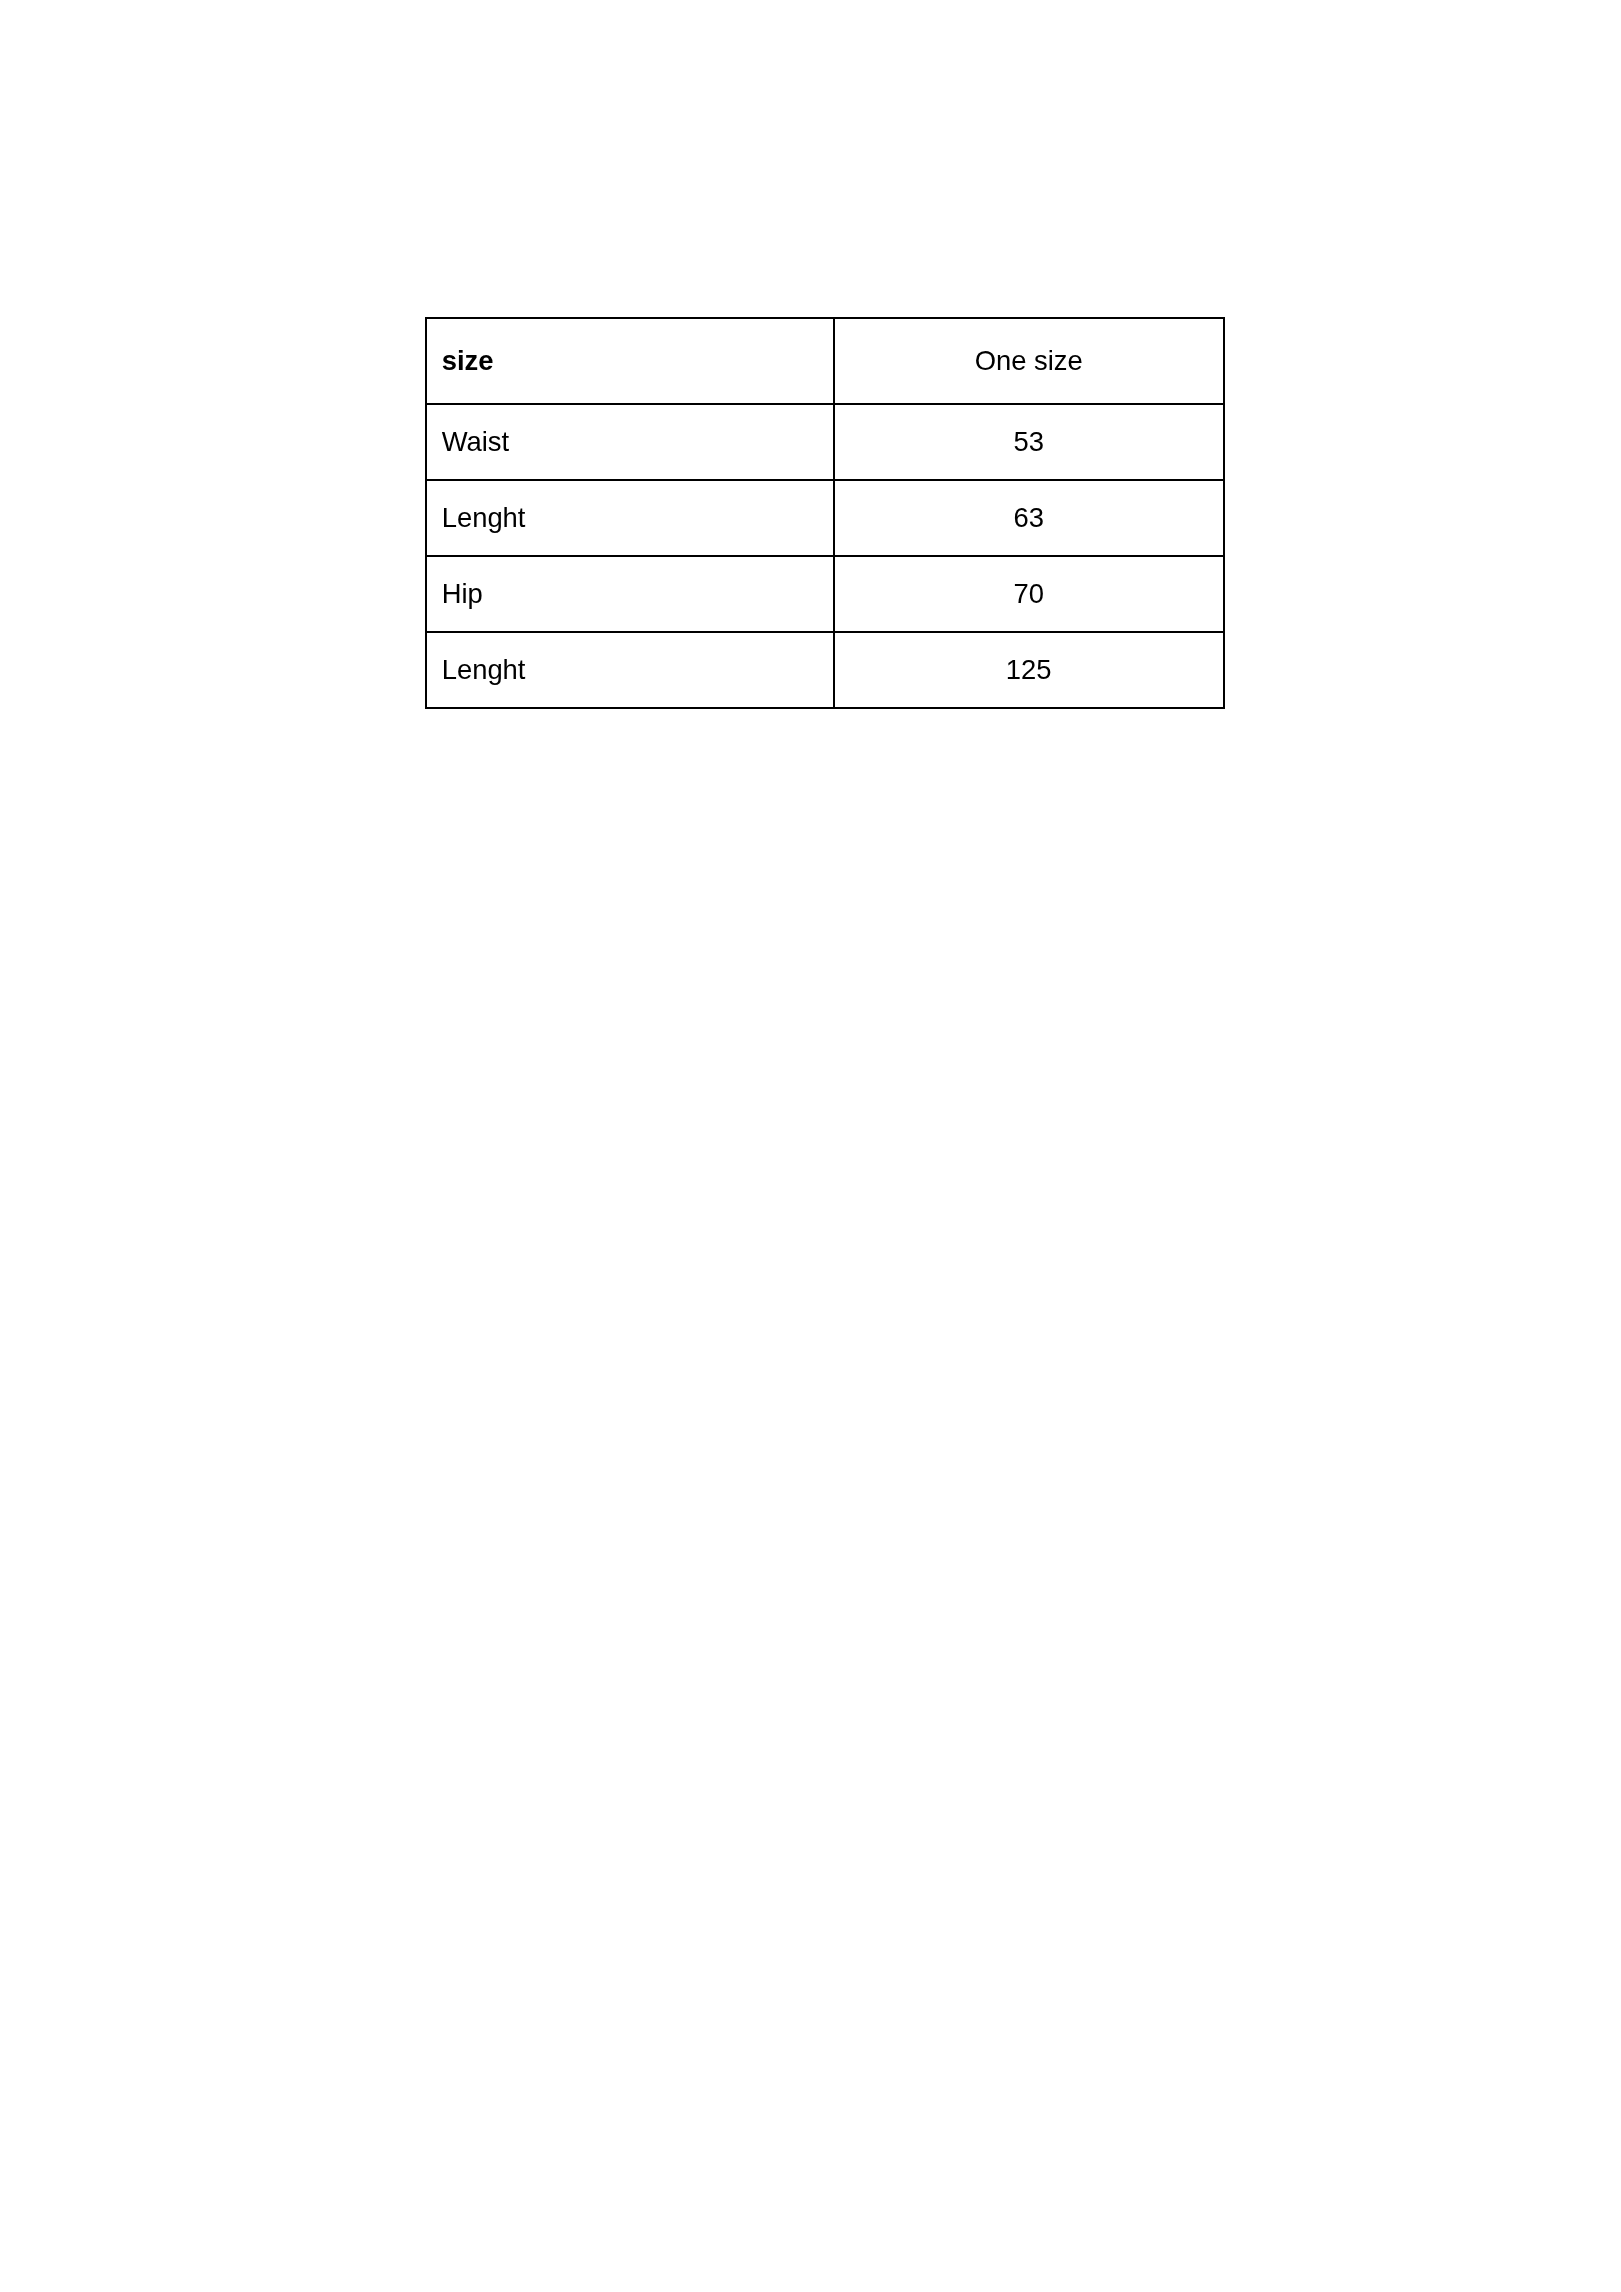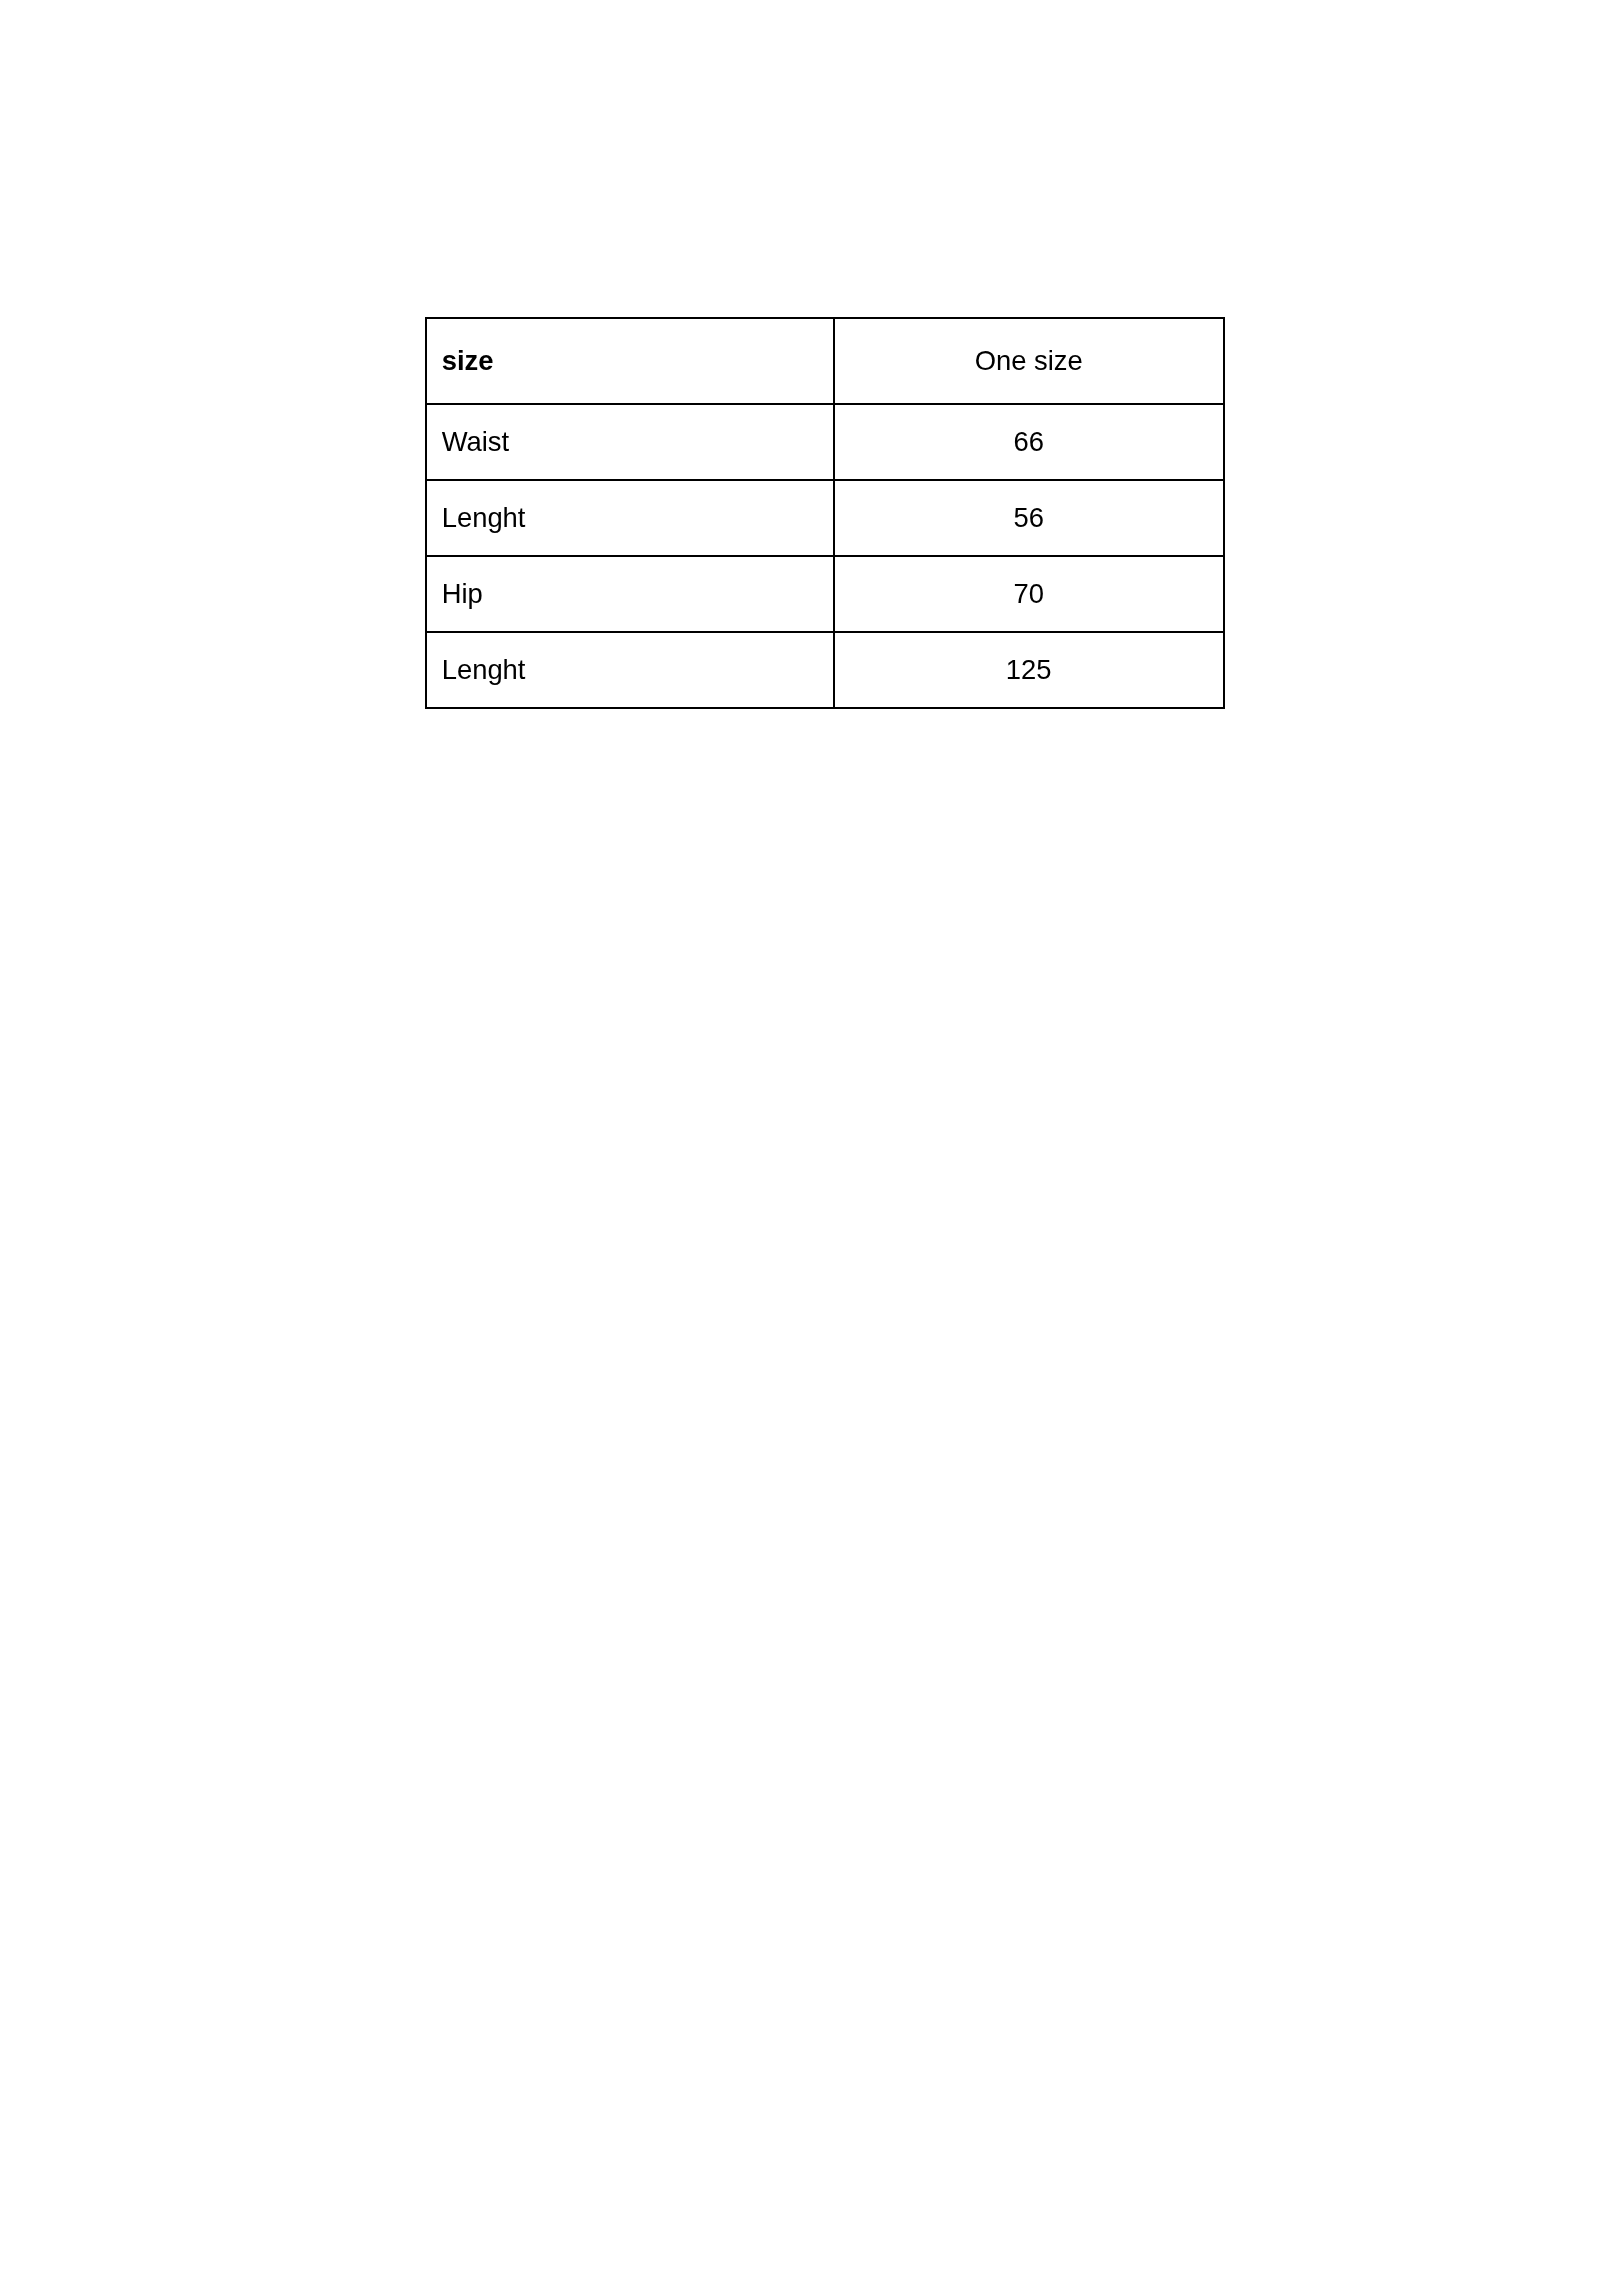--- a/index.html
+++ b/index.html
@@ -62,25 +62,25 @@
 
 <div class="page">
   <table class="size-table">
     <tbody>
       <tr class="row-header">
         <td class="col-label">size</td>
         <td class="col-value">One size</td>
       </tr>
       <tr>
         <td class="col-label">Waist</td>
-        <td class="col-value">66</td>
+        <td class="col-value">53</td>
       </tr>
       <tr>
         <td class="col-label">Lenght</td>
-        <td class="col-value">56</td>
+        <td class="col-value">63</td>
       </tr>
       <tr>
         <td class="col-label">Hip</td>
         <td class="col-value">70</td>
       </tr>
       <tr>
         <td class="col-label">Lenght</td>
         <td class="col-value">125</td>
       </tr>
     </tbody>

